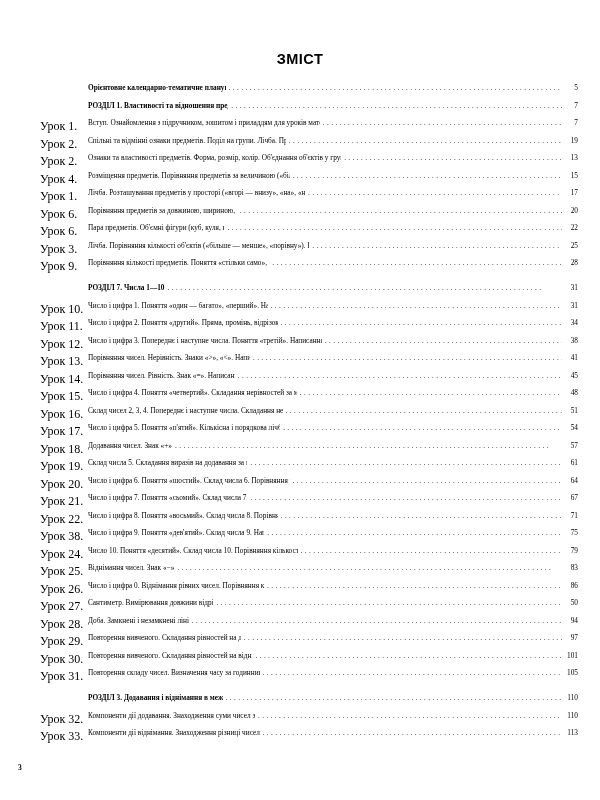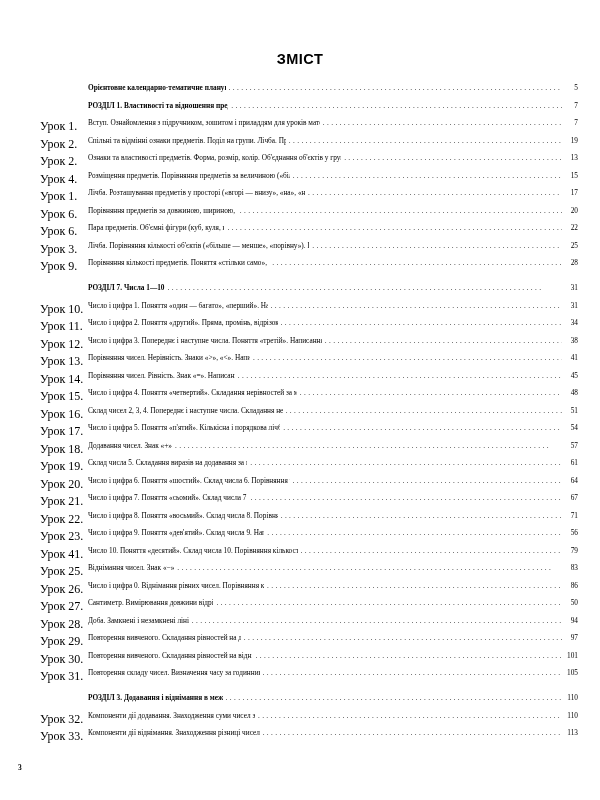--- a/index.html
+++ b/index.html
@@ -359,31 +359,31 @@
         <div class="lesson-label">Урок 22.</div>
         <div class="entry-body">
           <div class="entry-line">
             <span class="entry-text">Число і цифра 8. Поняття «восьмий». Склад числа 8. Порівняння довжин відрізків</span>
             <span class="leader">.........................................................................................</span>
             <span class="page-num">71</span>
           </div>
         </div>
       </div>
       <div class="toc-entry">
-        <div class="lesson-label">Урок 23.</div>
+        <div class="lesson-label">Урок 38.</div>
         <div class="entry-body">
           <div class="entry-line">
             <span class="entry-text">Число і цифра 9. Поняття «дев'ятий». Склад числа 9. Написання цифри 9</span>
             <span class="leader">.........................................................................................</span>
-            <span class="page-num">56</span>
-          </div>
-        </div>
-      </div>
-      <div class="toc-entry">
-        <div class="lesson-label">Урок 41.</div>
+            <span class="page-num">75</span>
+          </div>
+        </div>
+      </div>
+      <div class="toc-entry">
+        <div class="lesson-label">Урок 24.</div>
         <div class="entry-body">
           <div class="entry-line">
             <span class="entry-text">Число 10. Поняття «десятий». Склад числа 10. Порівняння кількості об'єктів. Написання числа 10</span>
             <span class="leader">.........................................................................................</span>
             <span class="page-num">79</span>
           </div>
         </div>
       </div>
       <div class="toc-entry">
         <div class="lesson-label">Урок 25.</div>

